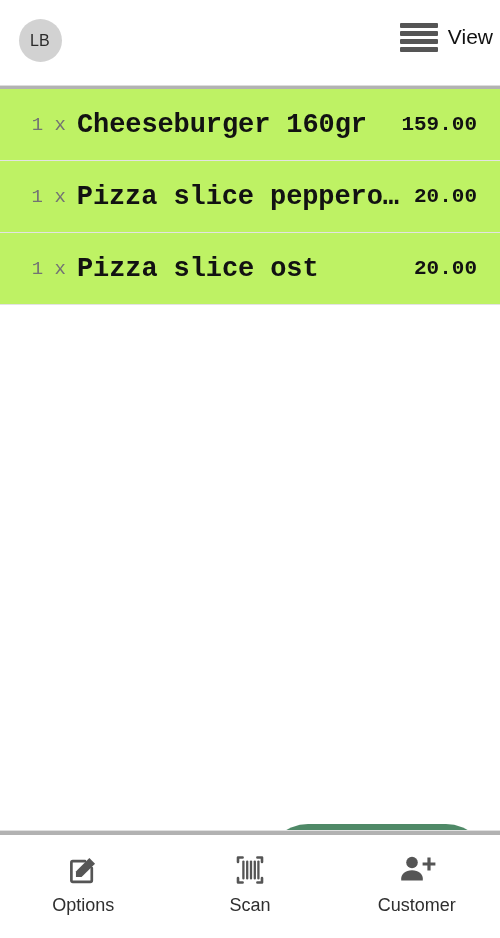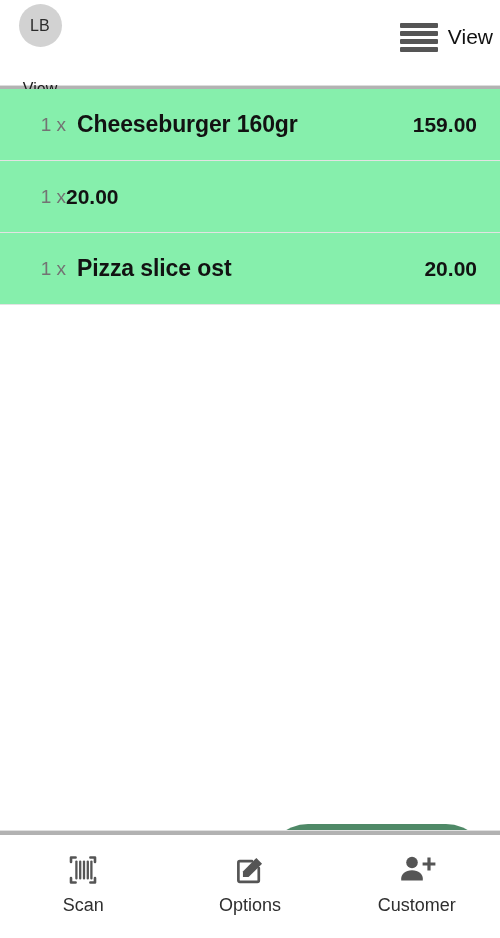--- a/index.html
+++ b/index.html
@@ -26,21 +26,21 @@
   
   .header {
     position: relative;
     height: 85px;
     flex: 0 0 85px;
     background: #ffffff;
   }
   .menu-block {
     position: absolute;
     left: 9px;
-    top: 4px;
+    top: 19px;
     width: 62px;
     display: flex;
     flex-direction: column;
     align-items: center;
     cursor: pointer;
     gap: 31px;
   }
   .avatar {
     width: 43px;
     height: 43px;
@@ -105,35 +105,36 @@
   .cart-rows {
     display: flex;
     flex-direction: column;
   }
   .cart-row {
     position: relative;
     height: 71px;
     display: flex;
     align-items: center;
     border-bottom: 1px solid #e3e3e3;
-    background: #86efac;
-    cursor: pointer;
+    background: #bef264;
+    cursor: pointer;
+    font-family: Liberation Mono, monospace;
   }
   .row-qty {
     width: 66px;
     text-align: right;
     padding-right: 0;
     font-size: 19px;
     color: #737373;
     white-space: nowrap;
   }
   .row-name {
     flex: 1 1 auto;
     padding-left: 11px;
-    font-size: 23px;
+    font-size: 27px;
     font-weight: bold;
     color: #121212;
     letter-spacing: -0.1px;
     white-space: nowrap;
     overflow: hidden;
     text-overflow: ellipsis;
   }
   .row-price {
     flex: 0 0 auto;
     padding-right: 23px;
@@ -228,39 +229,50 @@
     <div class="cart-rows">
 
       <div class="cart-row">
         <div class="row-qty">1 x</div>
         <div class="row-name">Cheeseburger 160gr</div>
         <div class="row-price">159.00</div>
       </div>
 
       <div class="cart-row">
         <div class="row-qty">1 x</div>
+        <div class="row-name">Pizza slice pepperoni</div>
         <div class="row-price">20.00</div>
       </div>
 
       <div class="cart-row">
         <div class="row-qty">1 x</div>
         <div class="row-name">Pizza slice ost</div>
         <div class="row-price">20.00</div>
       </div>
 
     </div>
 
     <div class="pay-button">
       
       
     </div>
   </div>
 
   <div class="nav-rule"></div>
   <div class="bottom-nav">
+
+    <div class="nav-item">
+      <div class="nav-icon">
+        <svg width="34" height="34" viewBox="0 0 24 24" fill="none" stroke="#555555" stroke-width="1.9" stroke-linecap="round" stroke-linejoin="round">
+          <path d="M16.5 3.5 L20.5 7.5 L11 17 L7 17 L7 13 Z" fill="#555555" stroke="none"></path>
+          <path d="M18.2 10.6 L18.2 19.4 C18.2 20 17.8 20.4 17.2 20.4 L4.8 20.4 C4.2 20.4 3.8 20 3.8 19.4 L3.8 6.8 C3.8 6.2 4.2 5.8 4.8 5.8 L13.4 5.8"></path>
+        </svg>
+      </div>
+      <div class="nav-label">Options</div>
+    </div>
 
     <div class="nav-item">
       <div class="nav-icon">
         <svg width="40" height="34" viewBox="0 0 40 34" fill="none" stroke="#555555" stroke-width="2.6" stroke-linecap="round" stroke-linejoin="round">
           <path d="M8 9 L8 4.5 L12.6 4.5"></path>
           <path d="M32 9 L32 4.5 L27.4 4.5"></path>
           <path d="M8 25 L8 29.5 L12.6 29.5"></path>
           <path d="M32 25 L32 29.5 L27.4 29.5"></path>
           <g stroke-width="2.3">
             <path d="M13.4 8.6 L13.4 25.4"></path>
@@ -269,30 +281,20 @@
             <path d="M24.8 8.6 L24.8 25.4"></path>
             <path d="M28.4 8.6 L28.4 25.4"></path>
           </g>
         </svg>
       </div>
       <div class="nav-label">Scan</div>
     </div>
 
     <div class="nav-item">
       <div class="nav-icon">
-        <svg width="34" height="34" viewBox="0 0 24 24" fill="none" stroke="#555555" stroke-width="1.9" stroke-linecap="round" stroke-linejoin="round">
-          <path d="M16.5 3.5 L20.5 7.5 L11 17 L7 17 L7 13 Z" fill="#555555" stroke="none"></path>
-          <path d="M18.2 10.6 L18.2 19.4 C18.2 20 17.8 20.4 17.2 20.4 L4.8 20.4 C4.2 20.4 3.8 20 3.8 19.4 L3.8 6.8 C3.8 6.2 4.2 5.8 4.8 5.8 L13.4 5.8"></path>
-        </svg>
-      </div>
-      <div class="nav-label">Options</div>
-    </div>
-
-    <div class="nav-item">
-      <div class="nav-icon">
         <svg width="38" height="32" viewBox="0 0 38 32" fill="#555555">
           <circle cx="14" cy="8.5" r="5.8"></circle>
           <path d="M14 16.2 C7.4 16.2 3.2 20.2 3.2 24.6 L3.2 26.4 L24.8 26.4 L24.8 24.6 C24.8 20.2 20.6 16.2 14 16.2 Z"></path>
           <path d="M29.4 3.4 L32.6 3.4 L32.6 8.4 L37.4 8.4 L37.4 11.6 L32.6 11.6 L32.6 16.6 L29.4 16.6 L29.4 11.6 L24.6 11.6 L24.6 8.4 L29.4 8.4 Z"></path>
         </svg>
       </div>
       <div class="nav-label">Customer</div>
     </div>
 
 

